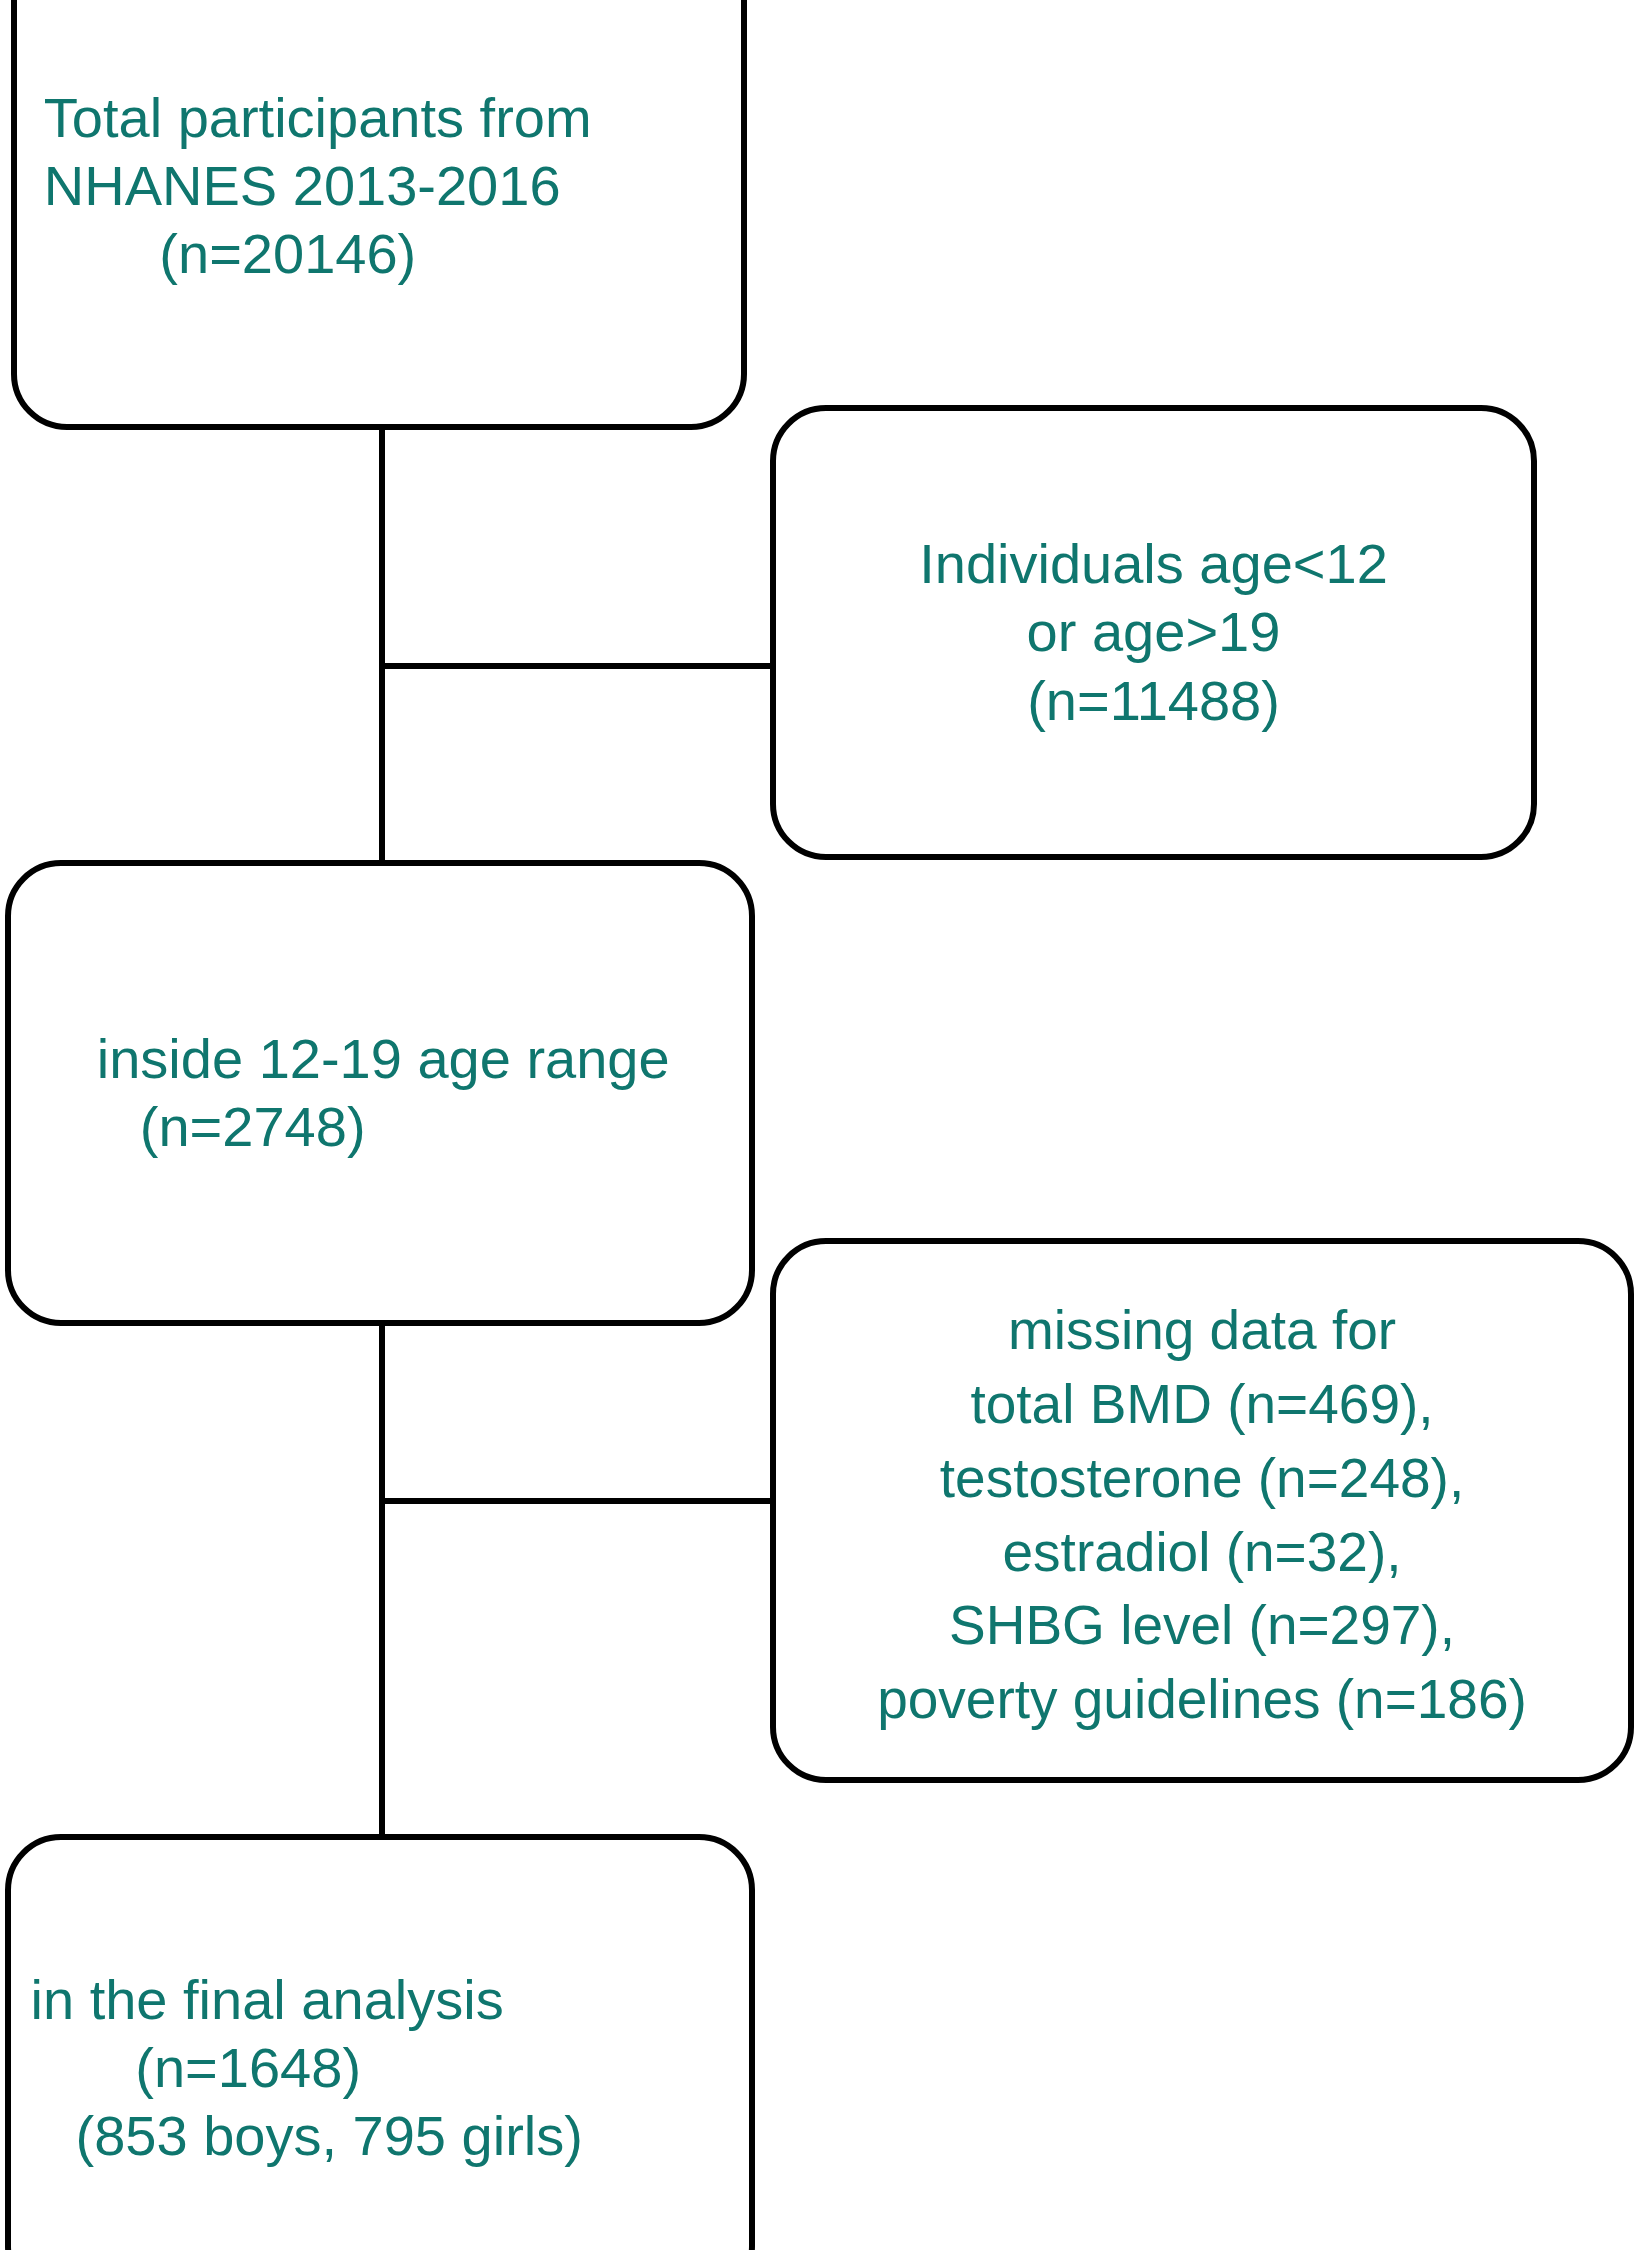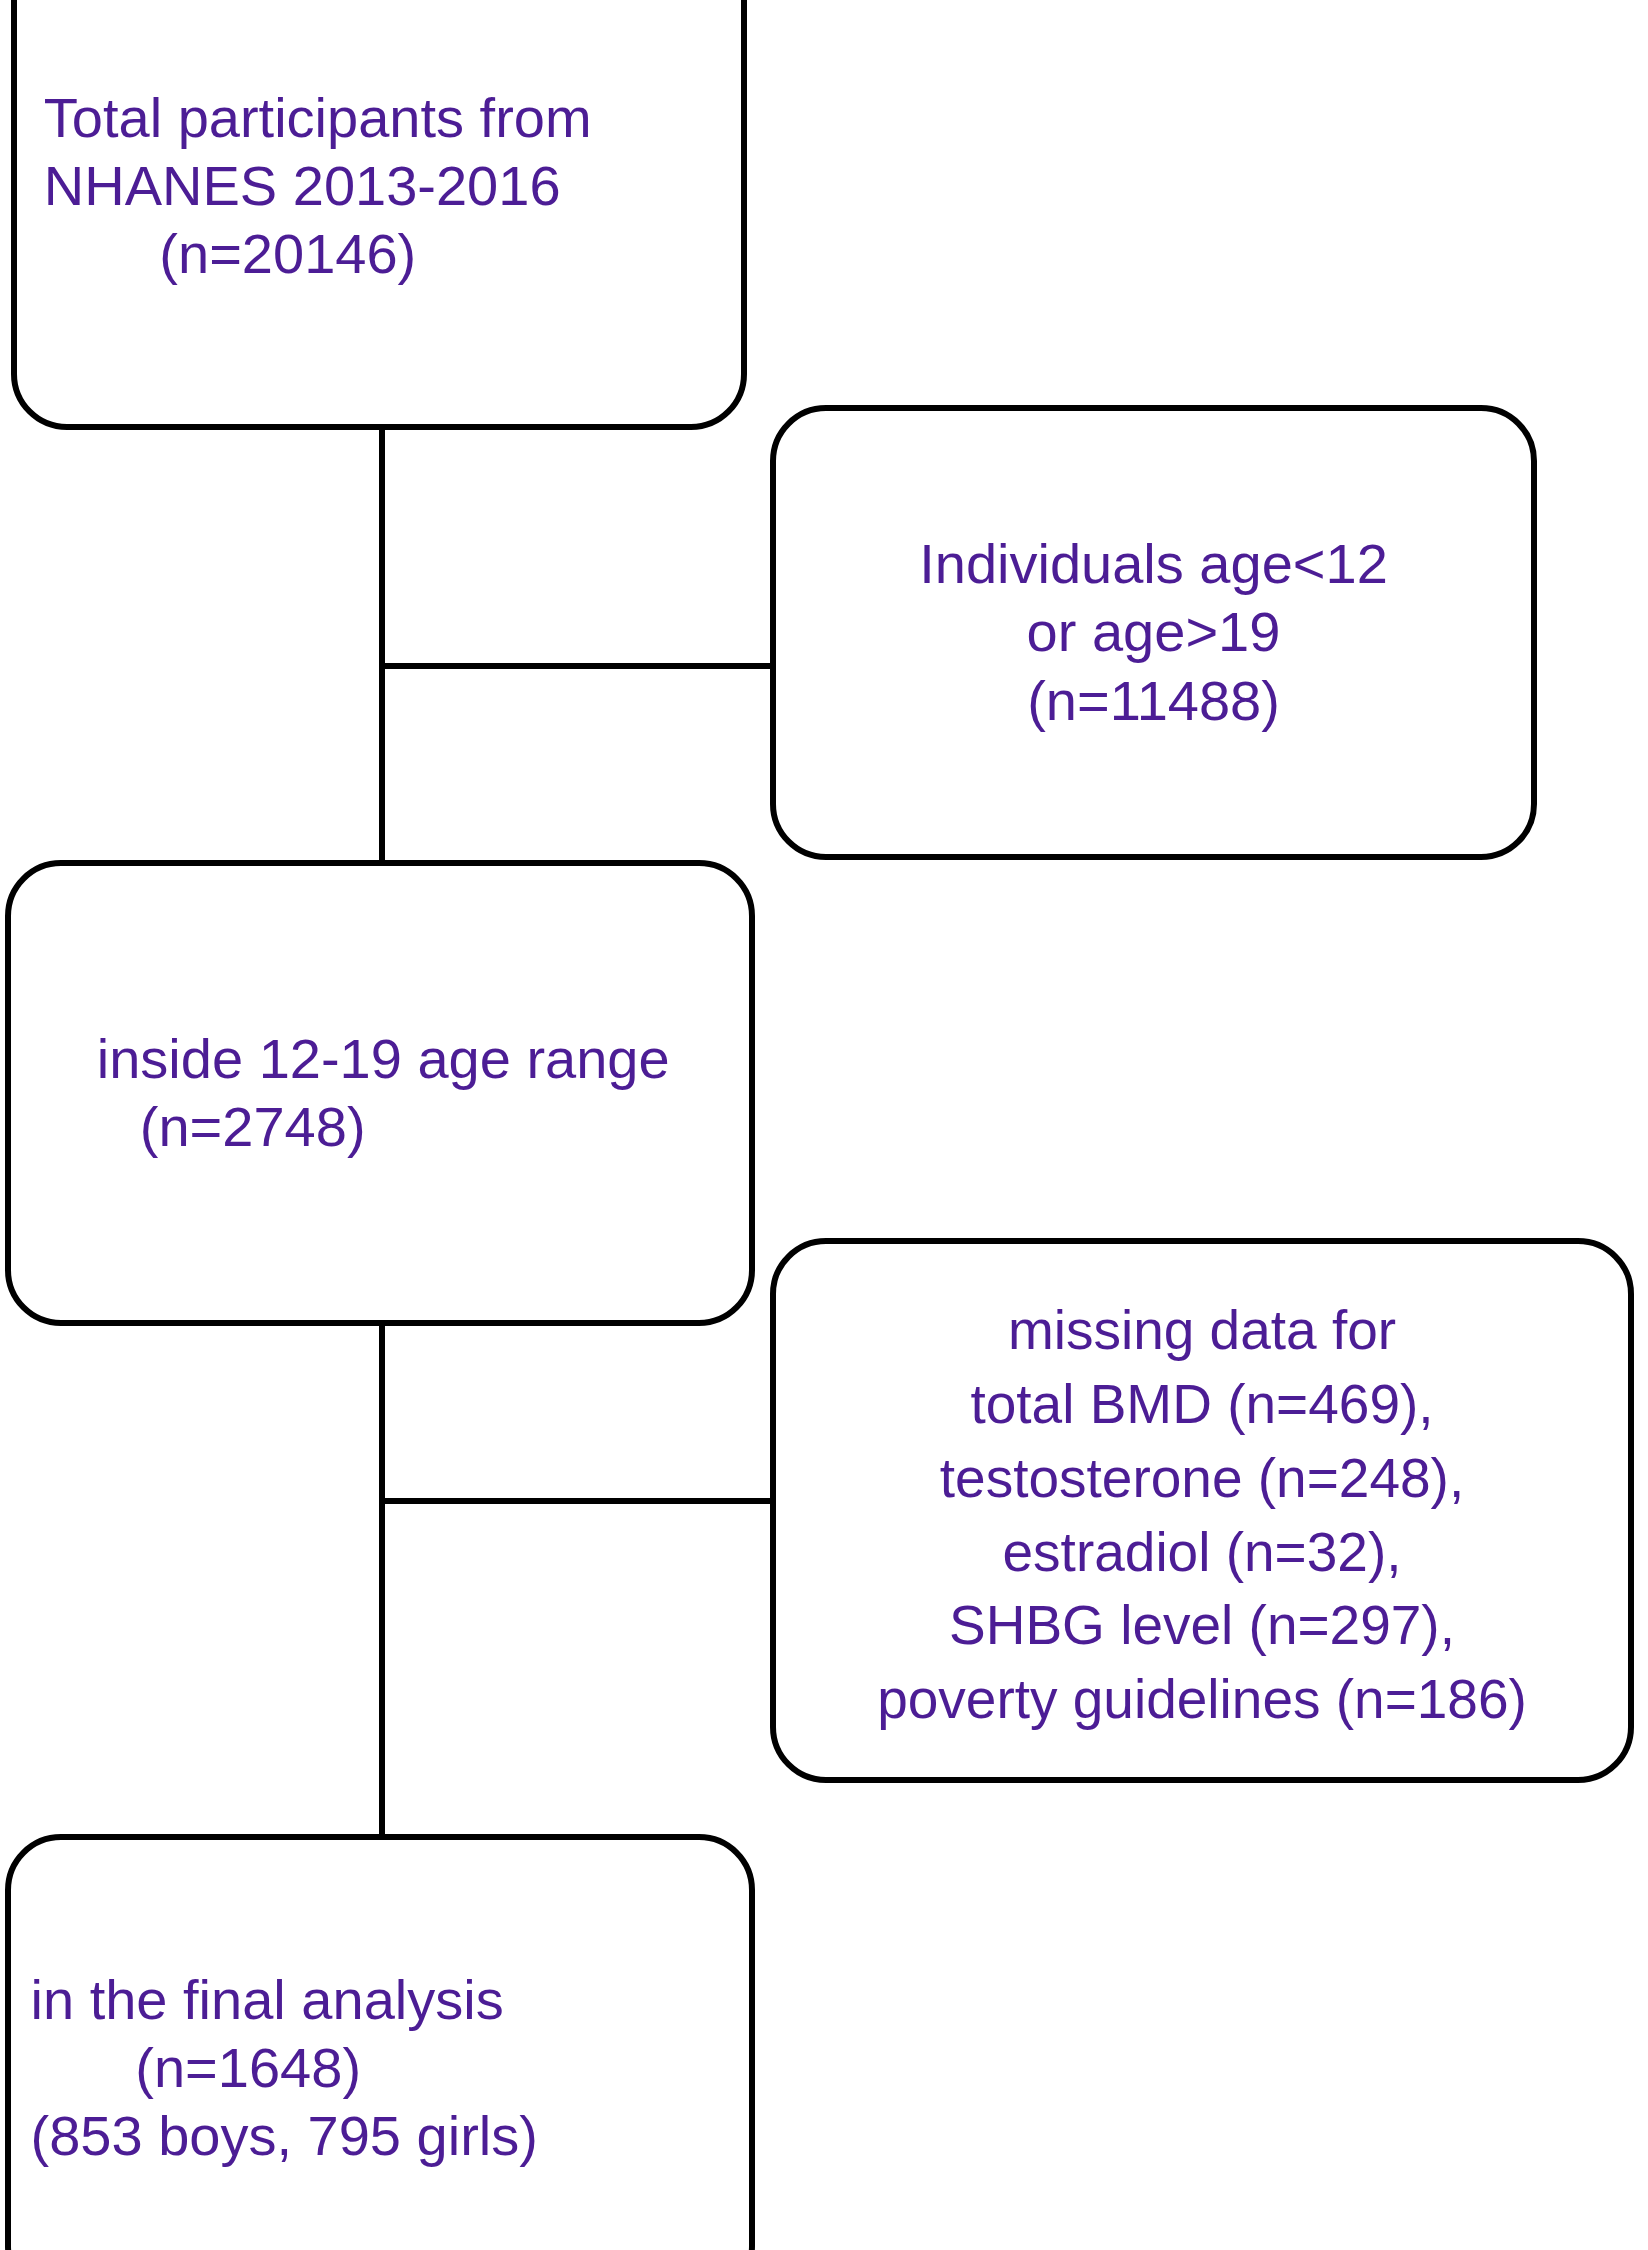--- a/index.html
+++ b/index.html
@@ -24,21 +24,21 @@
     border: 6.3px solid #000000;
     border-radius: 56px;
     background: #ffffff;
     display: flex;
     flex-direction: column;
     justify-content: center;
     z-index: 3;
   }
   .node .line {
     display: block;
-    color: #4c1d95;
+    color: #0f766e;
     font-size: 56px;
     line-height: 1.22;
     white-space: nowrap;
   }
 
   
   #node-total {
     left: 10.8px;
     top: -58px;
     width: 736px;
@@ -85,21 +85,21 @@
   
   #node-final {
     left: 4.5px;
     top: 1834px;
     width: 750px;
     height: 468px;
     padding: 0 12.6px 0 20px;
   }
   #node-final .line { text-align: left; }
   #node-final .line.indent { text-align: center; padding-right: 270px; }
-  #node-final .line.indent2 { text-align: left; padding-right: 108px; }
+  #node-final .line.indent2 { text-align: center; padding-right: 108px; }
 
   
   .conn {
     position: absolute;
     background: #000000;
     z-index: 1;
   }
   .conn.v { width: 6.3px; }
   .conn.h { height: 6.3px; }
 

